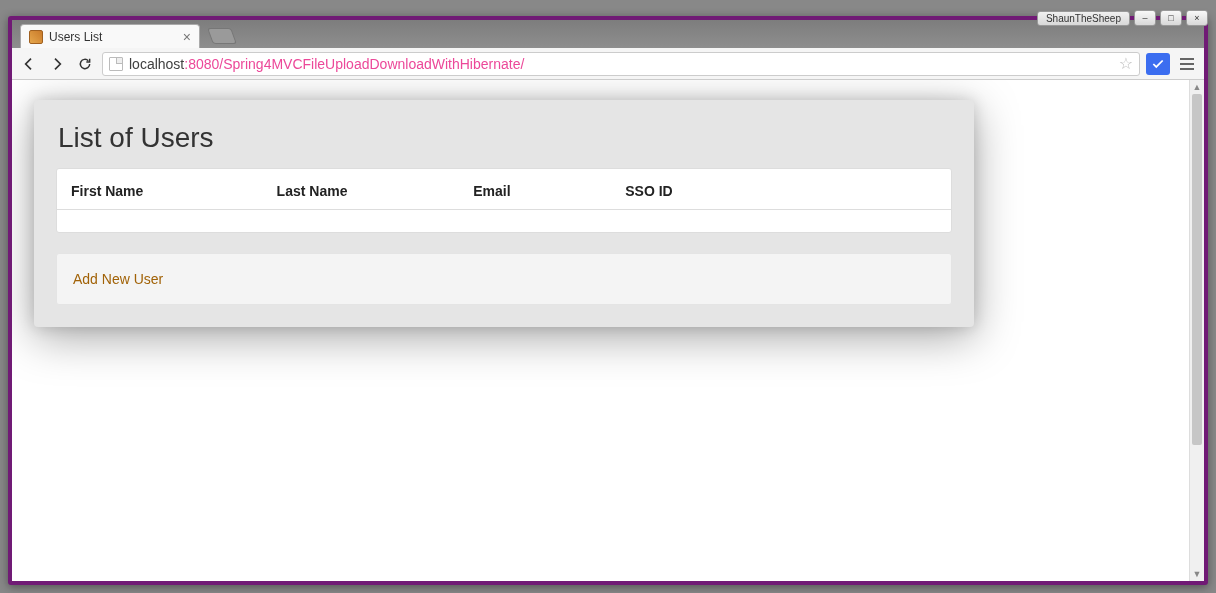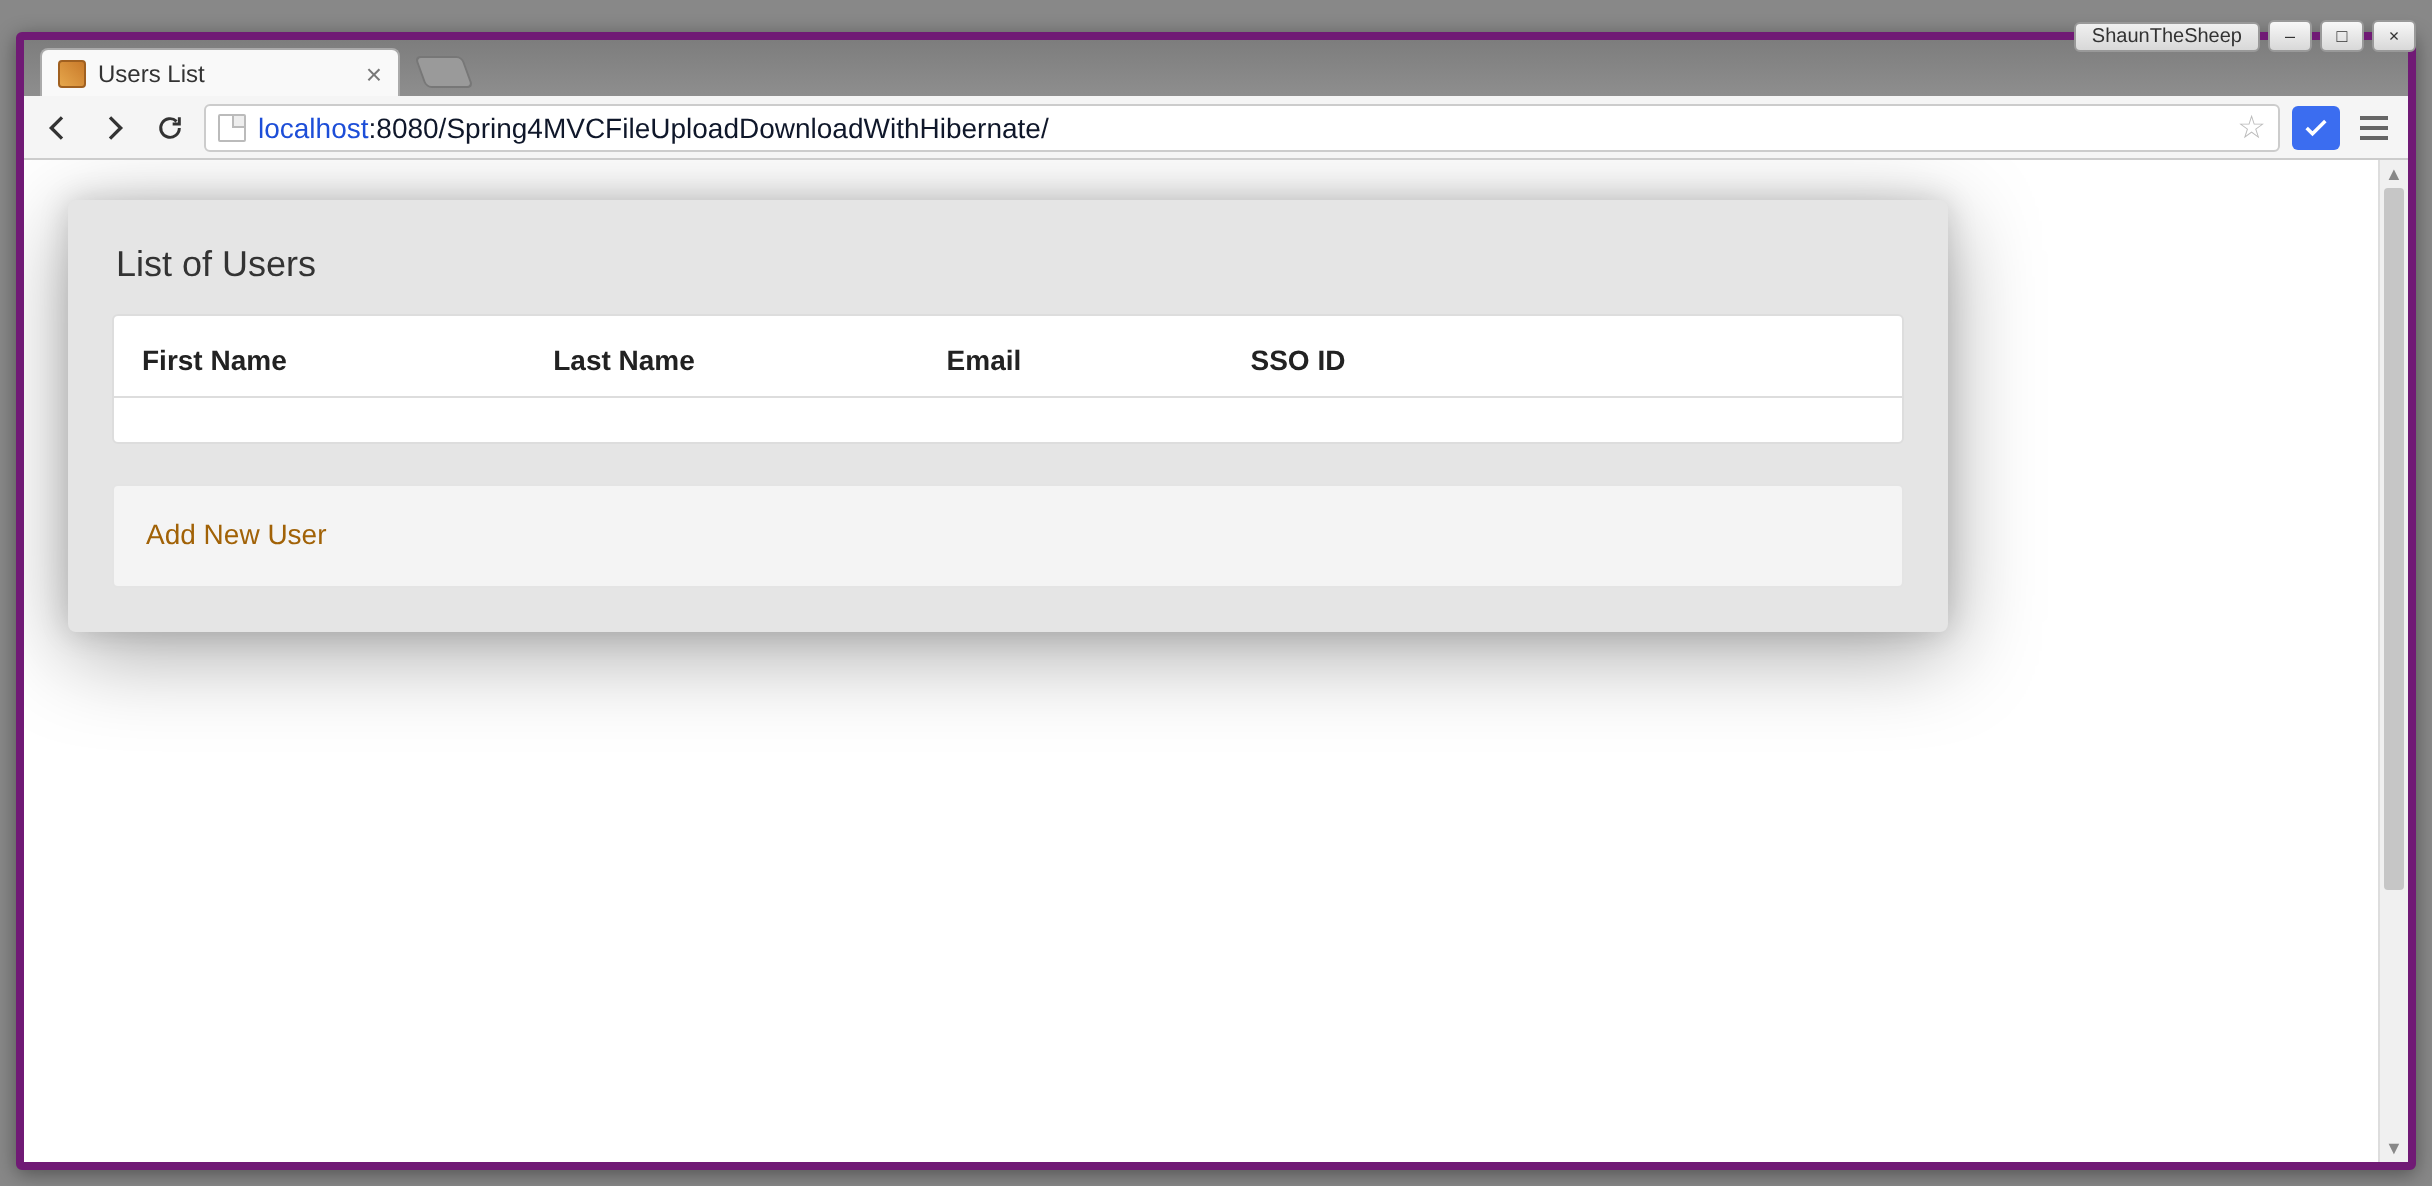--- a/index.html
+++ b/index.html
@@ -137,22 +137,22 @@
       gap: 6px;
       font-size: 14px;
     }
     .addressbar .page-icon {
       width: 14px; height: 14px; border: 1px solid #bbb; border-radius: 1px; background: #fff;
       position: relative;
     }
     .addressbar .page-icon::after {
       content:""; position:absolute; top:0; right:0; width:5px; height:5px; background:#eee; border-left:1px solid #bbb; border-bottom:1px solid #bbb;
     }
-    .url-host { color: #1d4ed8; }
-    .url-path { color: #0f172a; }
+    .url-host { color: #404040; }
+    .url-path { color: #ec4899; }
     .star-icon { color: #bbb; font-size: 16px; cursor:pointer; }
     .ext-icon {
       width: 24px; height: 22px; background:#3b6df0; border-radius:3px; display:flex; align-items:center; justify-content:center; color:#fff; cursor:pointer;
     }
     .ext-icon svg { width:14px; height:14px; }
     .menu-btn { width:22px; display:flex; flex-direction:column; gap:3px; align-items:center; justify-content:center; cursor:pointer; padding:4px 0;}
     .menu-btn span { width:14px; height:2px; background:#666; }
     
     .viewport {
       flex: 1;
@@ -181,21 +181,21 @@
       padding: 20px 22px;
     }
     .panel {
       width: 940px;
       background: #e5e5e5;
       border-radius: 4px;
       padding: 22px;
       box-shadow: 0 10px 45px rgba(0,0,0,.35), 0 0 15px rgba(0,0,0,.15);
     }
     .panel-heading {
-      font-size: 18px;
+      font-size: 28px;
       color: #333;
       font-weight: 400;
       margin-bottom: 14px;
       padding-left: 2px;
     }
     .table-box {
       background: #fff;
       border: 1px solid #ddd;
       border-radius: 3px;
       padding: 4px 0 22px 0;

